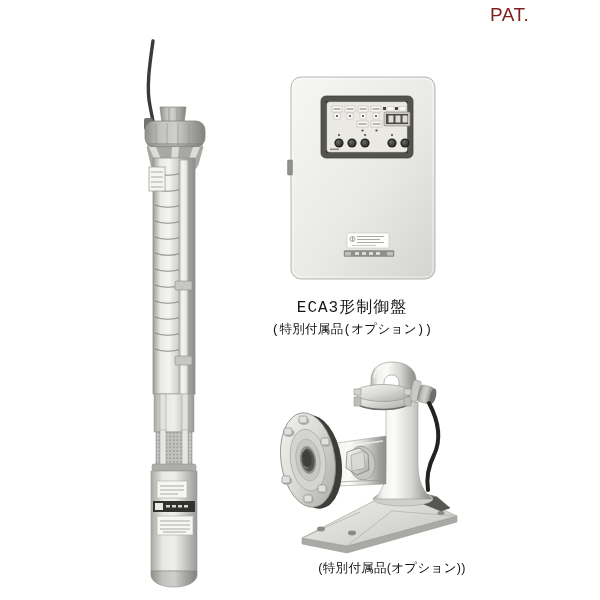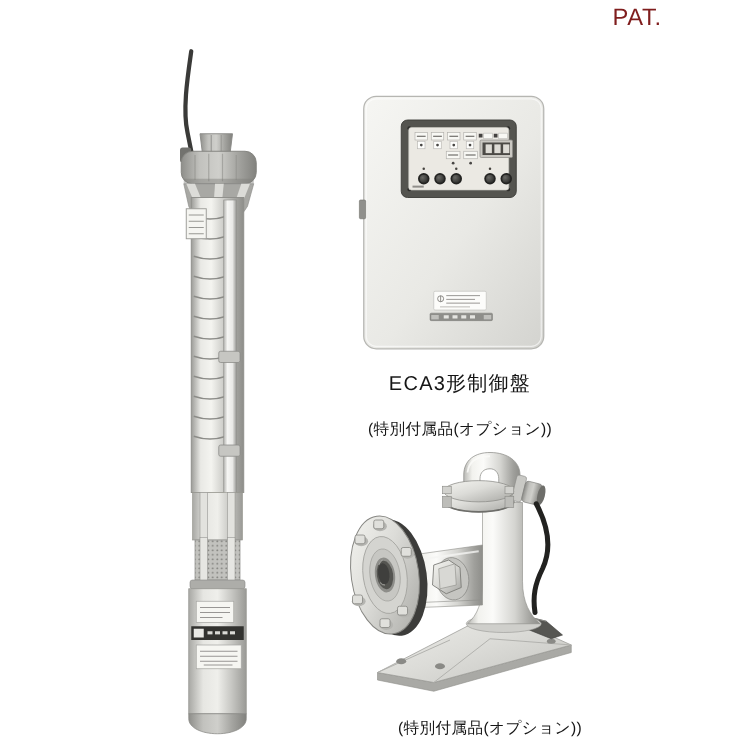--- a/index.html
+++ b/index.html
@@ -2,22 +2,22 @@
 <html><head>
 <meta charset="utf-8">
 <style>
   html,body{margin:0;padding:0;background:#ffffff;}
   .stage{position:relative;width:600px;height:600px;background:#ffffff;overflow:hidden;
          font-family:"Liberation Sans", sans-serif;color:#111;}
   .pat{position:absolute;left:458px;top:4px;font-size:19px;letter-spacing:.5px;color:#7f1d1d;margin-left:32px;}
   .figure{position:absolute;left:0;top:0;}
   .caption{position:absolute;text-align:center;color:#151515;}
   .caption .t{font-size:16px;letter-spacing:1px;line-height:1.15;}
-  .caption .n{font-size:12.5px;margin-top:18px;letter-spacing:.3px;}
-  #cap-panel{left:258px;top:299px;width:220px;}
+  .caption .n{font-size:12.5px;margin-top:4px;letter-spacing:.3px;}
+  #cap-panel{left:242px;top:299px;width:220px;font-family:Liberation Mono, monospace;}
   #cap-well{left:282px;top:556px;width:220px;}
 </style>
 </head>
 <body>
 
 <div class="stage">
 
   <div class="pat">PAT.</div>
 
   <svg class="figure" width="600" height="600" viewBox="0 0 600 600">

